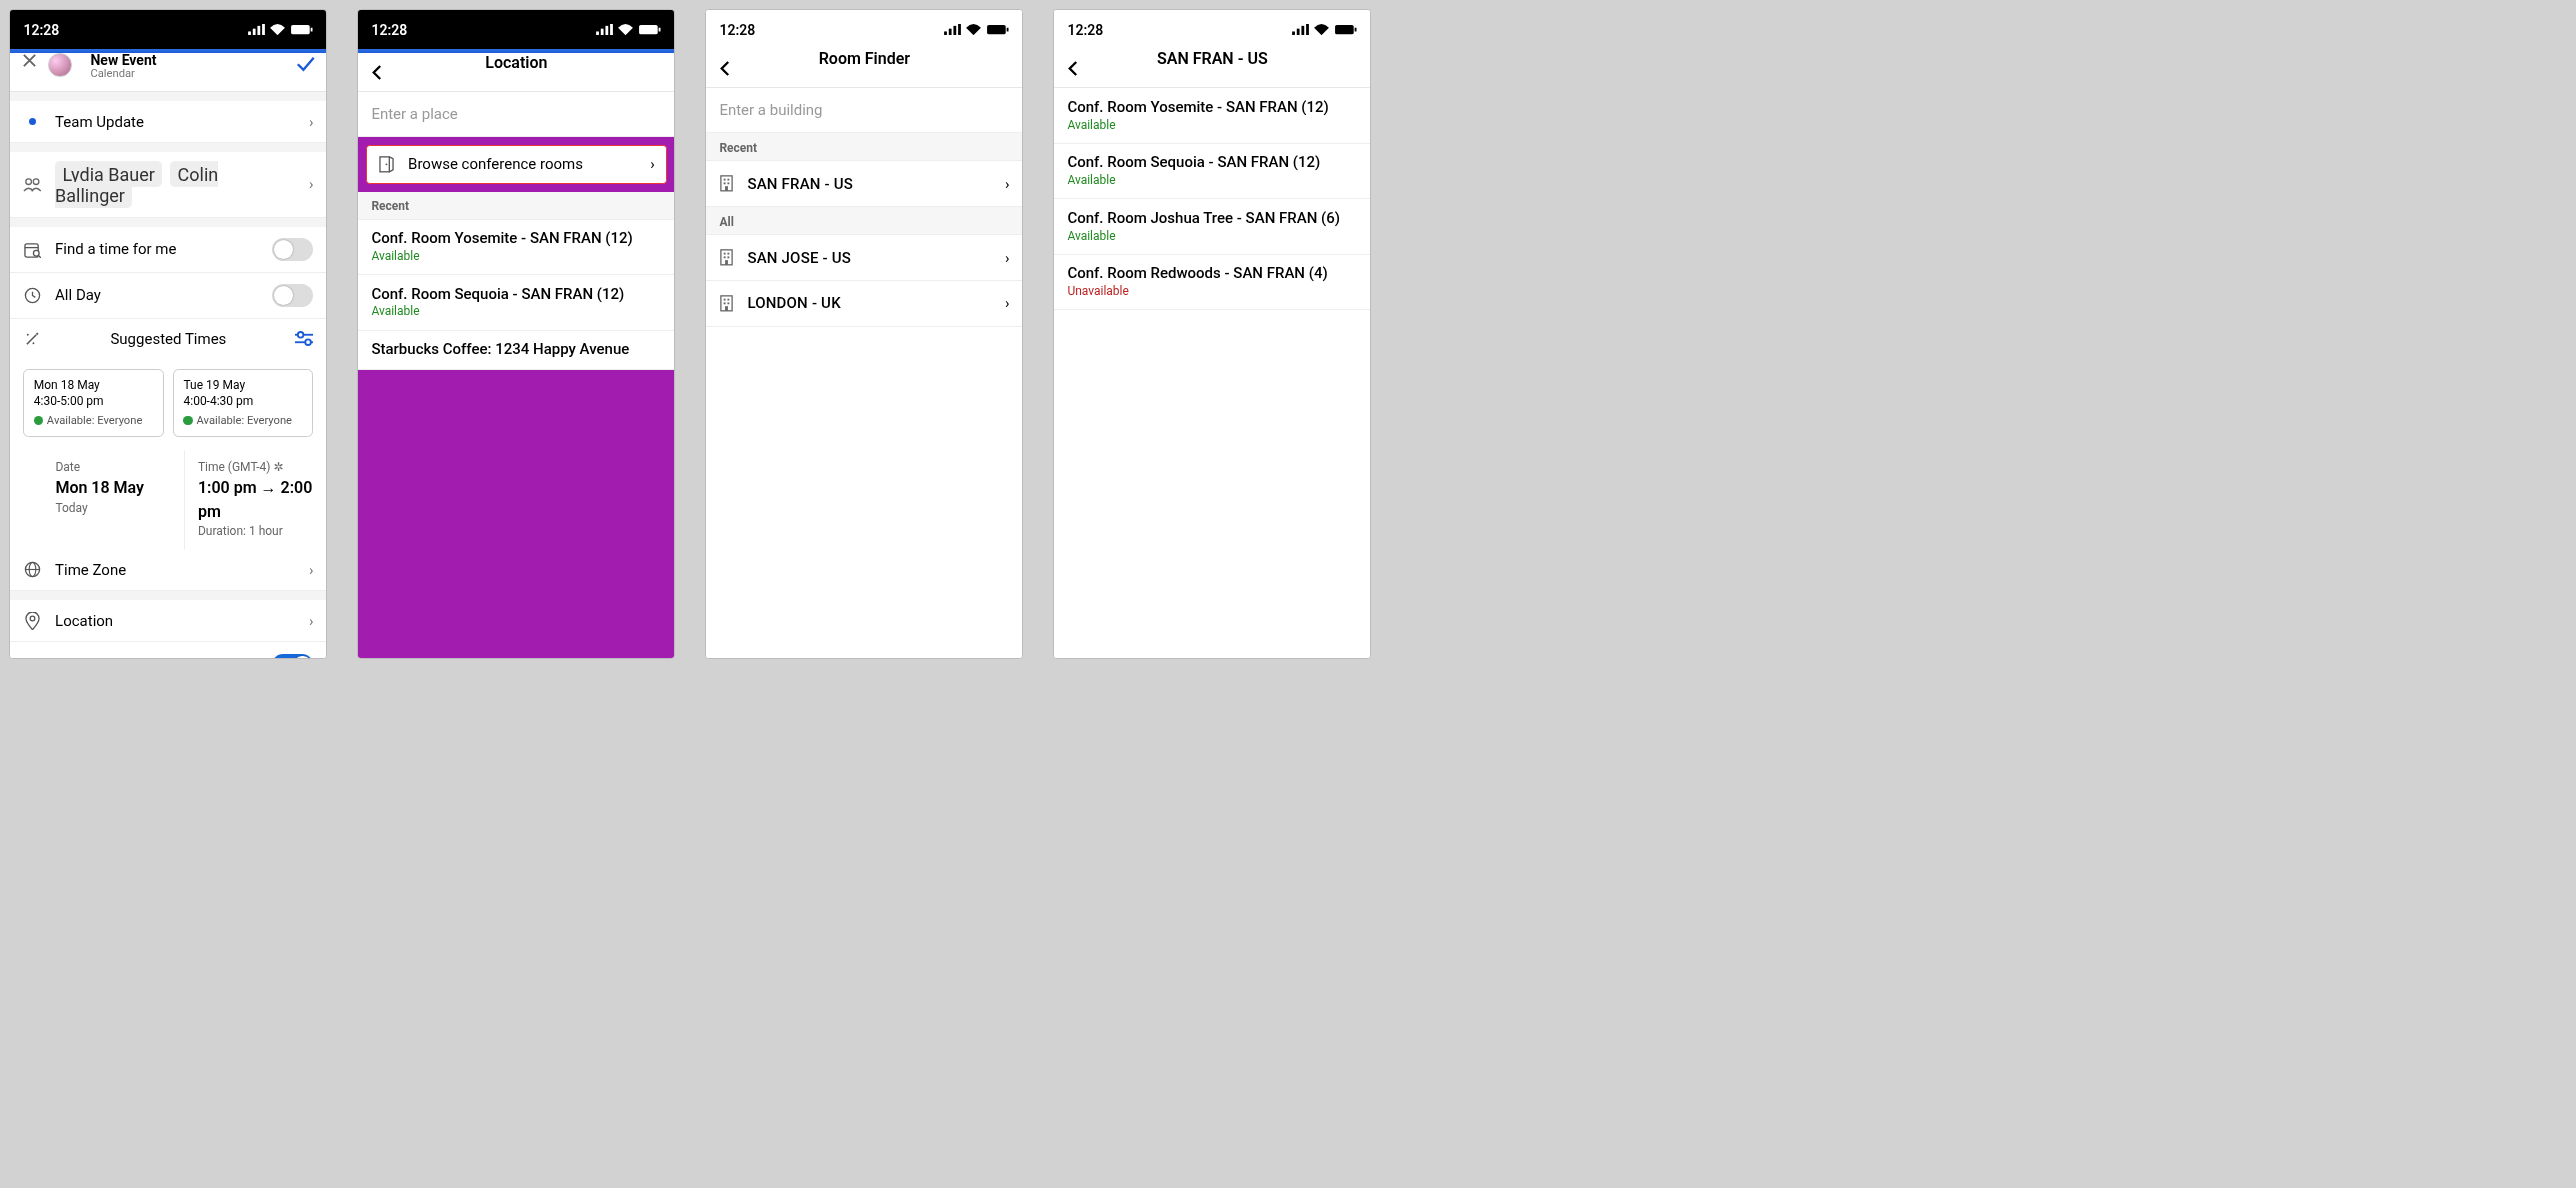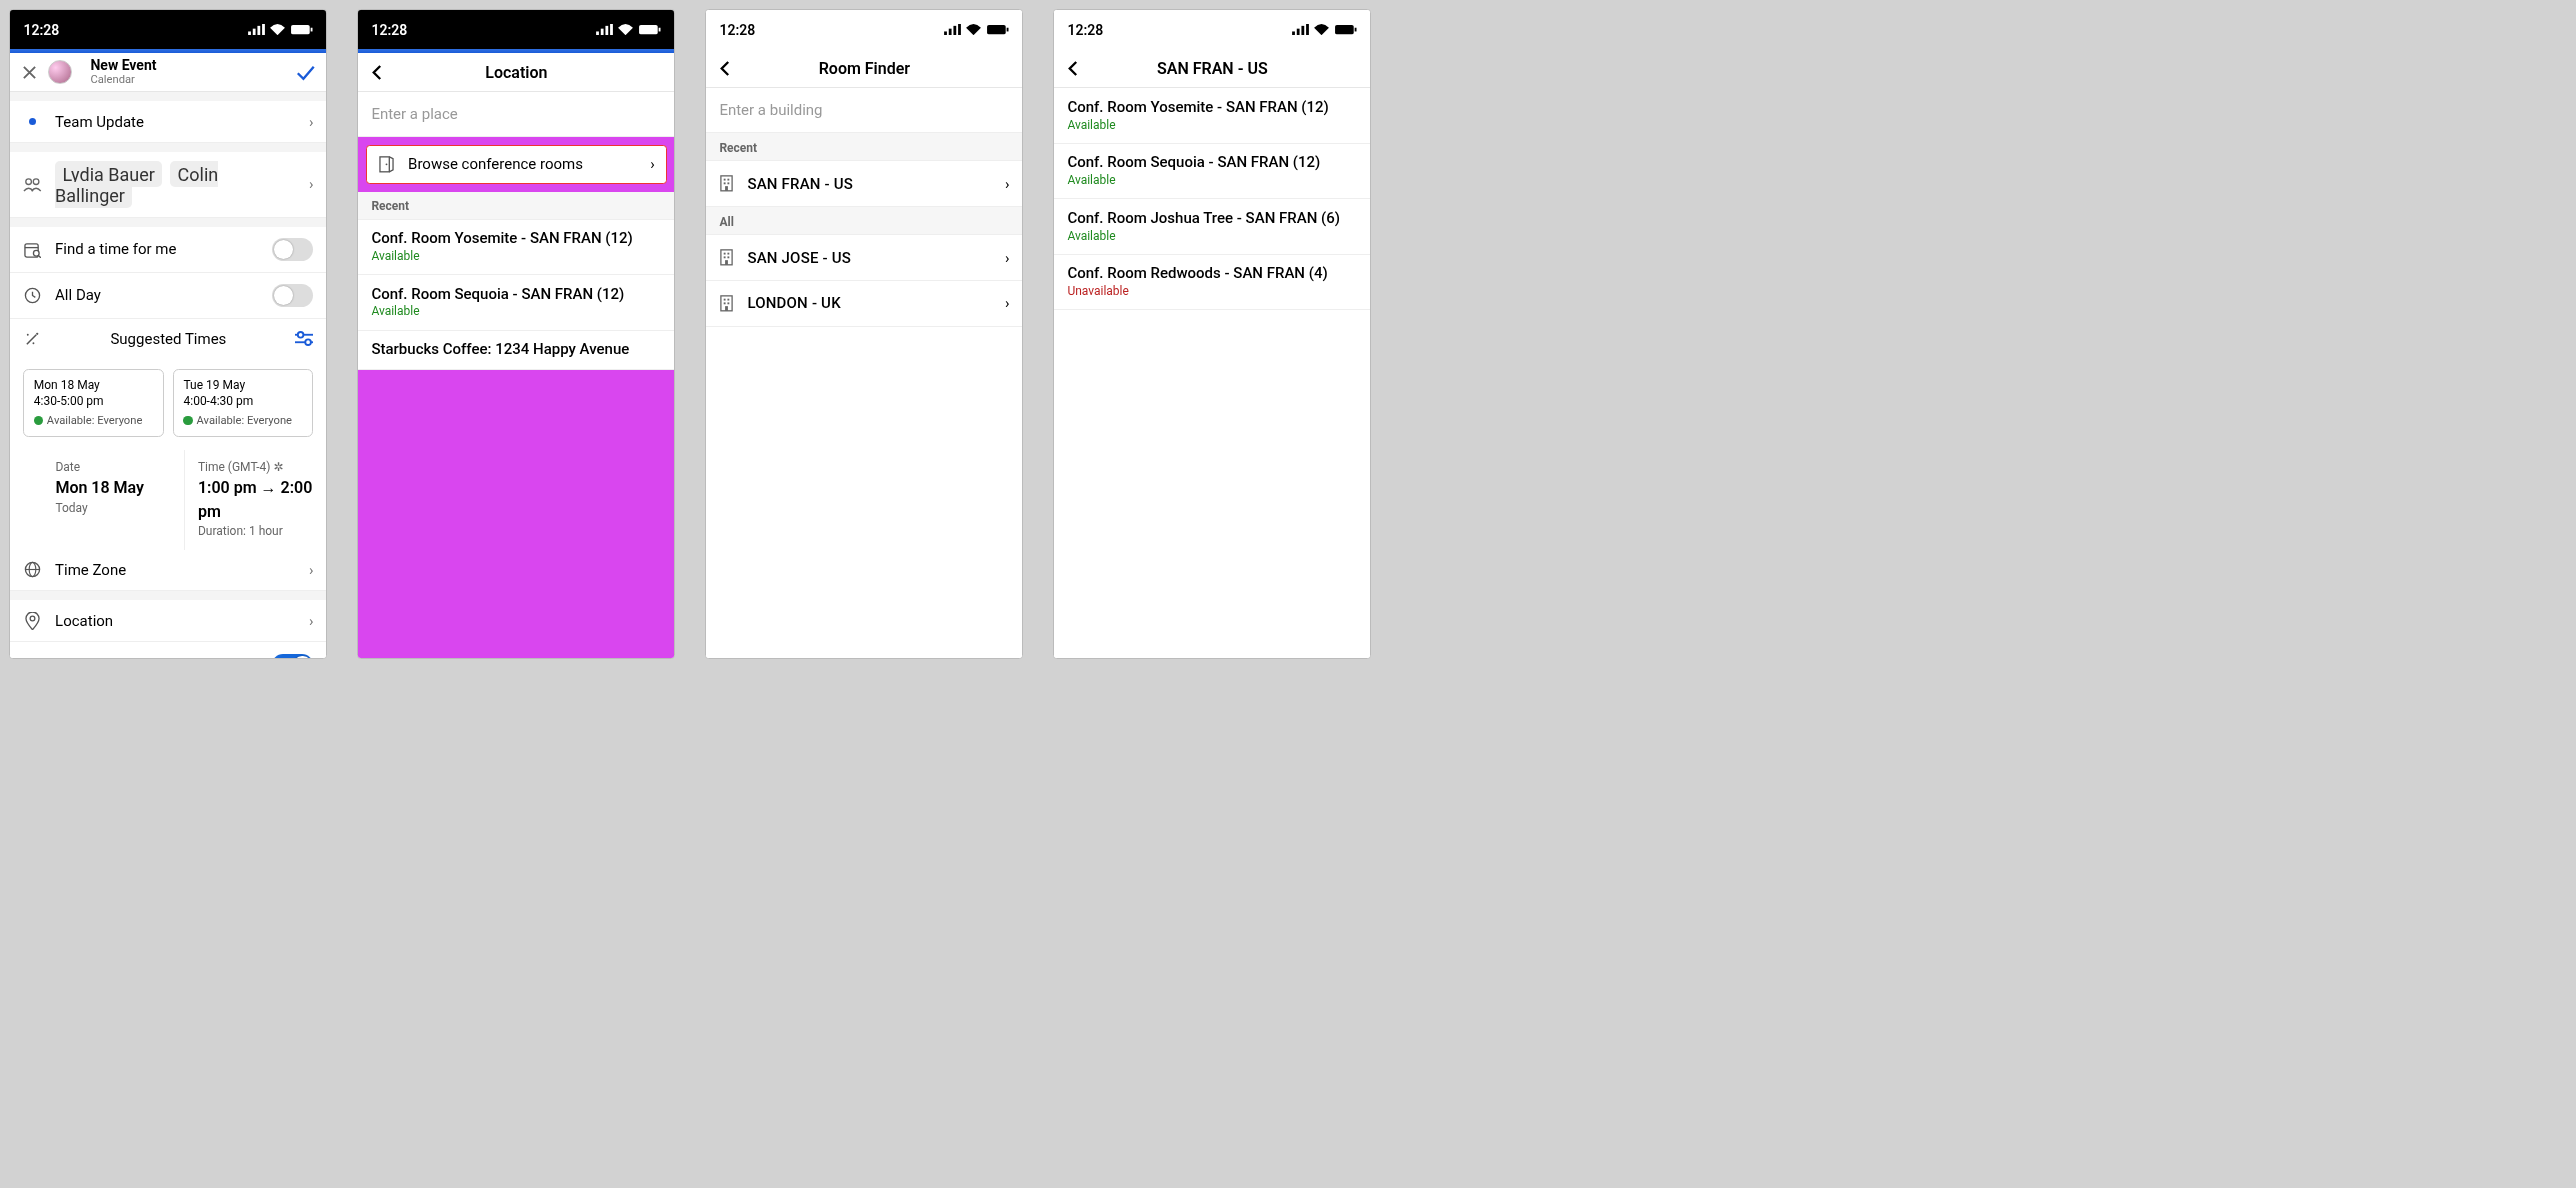--- a/index.html
+++ b/index.html
@@ -3,21 +3,21 @@
 <meta charset="utf-8">
 <style>
   * { box-sizing: border-box; margin: 0; padding: 0; font-family: -apple-system, "Segoe UI", Roboto, Helvetica, Arial, sans-serif; }
   body { background: #d2d2d2; padding: 9.4px; display: flex; gap: 30px; }
   .phone { width: 318px; height: 650px; background: #fff; border: 0.9px solid #bbb; border-radius: 3.7px; overflow: hidden; display: flex; flex-direction: column; }
   .status-bar { height: 39px; color: #fff; display: flex; align-items: center; justify-content: space-between; padding: 0 13px; font-size: 14px; font-weight: 600; }
   .status-bar.black { background: #000; }
   .status-bar.white { background: #fff; color: #000; }
   .status-icons { display: flex; gap: 5.6px; align-items: center; }
   .accent-strip { height: 3.7px; background: linear-gradient(#2f6fe0,#1a5bd8); }
-  .header-row { height: 39px; display: flex; align-items: center; padding: 0 11.2px; border-bottom: 0.9px solid #e6e6e6; gap: 11.2px; background:#fff; }
+  .header-row { height: 39px; display: flex; padding: 0 11.2px; border-bottom: 0.9px solid #e6e6e6; gap: 11.2px; background:#fff; }
   .header-title { flex: 1; text-align: center; font-weight: 600; font-size: 16px; color:#000; }
   .header-left, .header-right { width: 34px; display:flex; align-items:center; }
   .header-right { justify-content:flex-end; }
   .avatar { width: 24px; height:24px; border-radius:50%; background: radial-gradient(circle at 30% 30%, #fce, #a68); border:0.9px solid #ccc; margin-right:7.5px; flex:none; }
   .title-sub { line-height:1.1; }
   .title-sub .t { font-weight:700; font-size:14px; }
   .title-sub .s { font-size:11.2px; color:#777; }
   .body { flex:1; overflow:auto; background:#b91c1c; }
   .sep { height:9.4px; background:#f4f4f4; }
   .row { background:#fff; padding: 11.2px 13px; display:flex; align-items:center; gap:13px; border-bottom:0.9px solid #eee; }
@@ -259,21 +259,21 @@
   <div class="accent-strip"></div>
   <div class="header-row">
     <span class="header-left">
       <svg width="13" height="17" viewBox="0 0 14 18">
           <path d="M11 2 L4 9 L11 16" stroke="#000" stroke-width="2.5" fill="none"></path>
         </svg>
     </span>
     <span class="header-title">Location</span>
     <span class="header-right"></span>
   </div>
-  <div class="body" style="background:#d946ef;">
+  <div class="body" style="background:#a21caf;">
     <div class="placeholder-row">
       <span>Enter a place</span>
     </div>
     <div class="browse-row">
       <span>
         <svg width="17" height="18.7" viewBox="0 0 18 20">
             <rect x="2" y="2" width="10" height="16" fill="none" stroke="#555" stroke-width="1.4"></rect>
             <path d="M12 2 L16 4 V16 L12 18" fill="none" stroke="#555" stroke-width="1.4"></path>
             <circle cx="9" cy="10" r="1" fill="#555"></circle>
           </svg>

